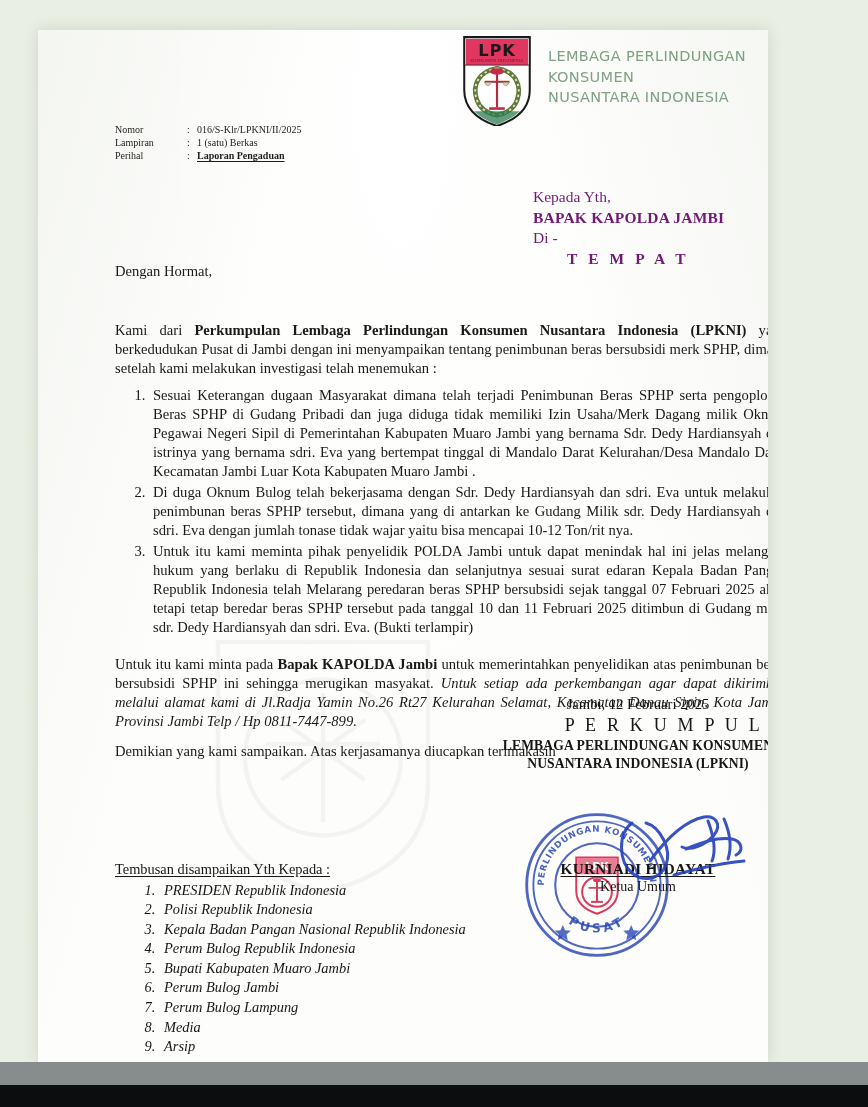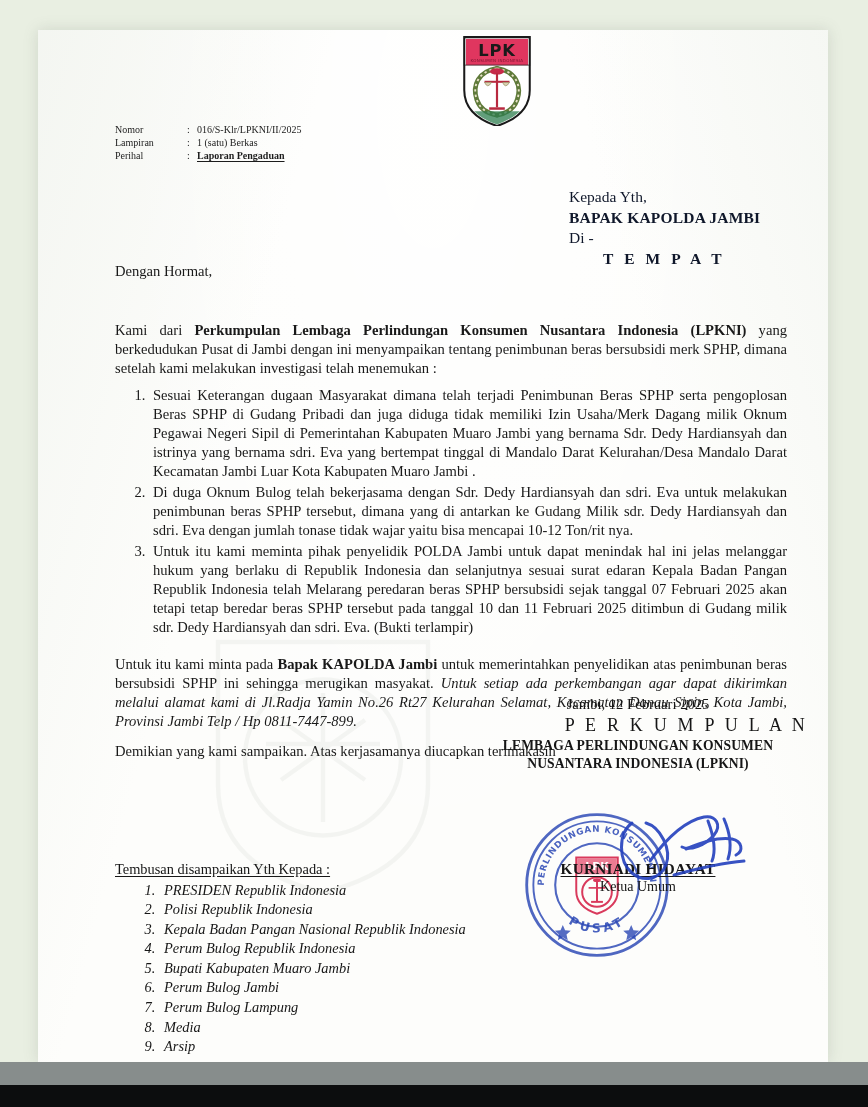--- a/index.html
+++ b/index.html
@@ -14,21 +14,21 @@
     background: #e9efe2;
     font-family: "Liberation Serif", serif;
     position: relative;
   }
 
   
   .sheet {
     position: absolute;
     left: 38px;
     top: 30px;
-    width: 790px;
+    width: 730px;
     height: 1032px;
     background: #fdfdfb;
     box-shadow: 0 0 14px rgba(90,100,90,.18);
     overflow: hidden;
   }
   .sheet::before {
     
     content: "";
     position: absolute; inset: 0;
     background:
@@ -108,22 +108,21 @@
     text-underline-offset: 2px;
   }
 
   
   .recipient {
     position: absolute;
     left: 495px;
     top: 157px;
     font-size: 15.5px;
     line-height: 1.33;
-    color: #0f172a;
-    margin-left: 36px;
+    color: #701a75;
   }
   .recipient .bold { font-weight: bold; letter-spacing: .2px; }
   .recipient .tempat {
     font-weight: bold;
     letter-spacing: 3.6px;
     padding-left: 34px;
     display: block;
   }
 
   
@@ -281,20 +280,25 @@
           <rect x="48.6" y="50" width="2.8" height="44" fill="#b8293f"></rect>
           <rect x="34" y="60" width="32" height="2.6" fill="#b8293f"></rect>
           <path d="M34 62 q4 9 9 0 z" fill="#d8d2b0" stroke="#8a7f52" stroke-width=".8"></path>
           <path d="M57 62 q4 9 9 0 z" fill="#d8d2b0" stroke="#8a7f52" stroke-width=".8"></path>
           <rect x="40" y="94" width="20" height="3.2" fill="#b8293f"></rect>
 
           <g clip-path="url(#shieldClip)">
             <path d="M20 99 h60 v20 h-60 z" fill="#2e7d4f" opacity=".75"></path>
           </g>
         </svg>
+      </div>
+      <div class="lh-text">
+        <div>LEMBAGA PERLINDUNGAN</div>
+        <div>KONSUMEN</div>
+        <div>NUSANTARA INDONESIA</div>
       </div>
     </div>
 
     <div class="meta">
       <div class="meta-row">
         <span class="meta-label">Nomor</span>
         <span class="meta-colon">:</span>
         <span class="meta-value">016/S-Klr/LPKNI/II/2025</span>
       </div>
       <div class="meta-row">

